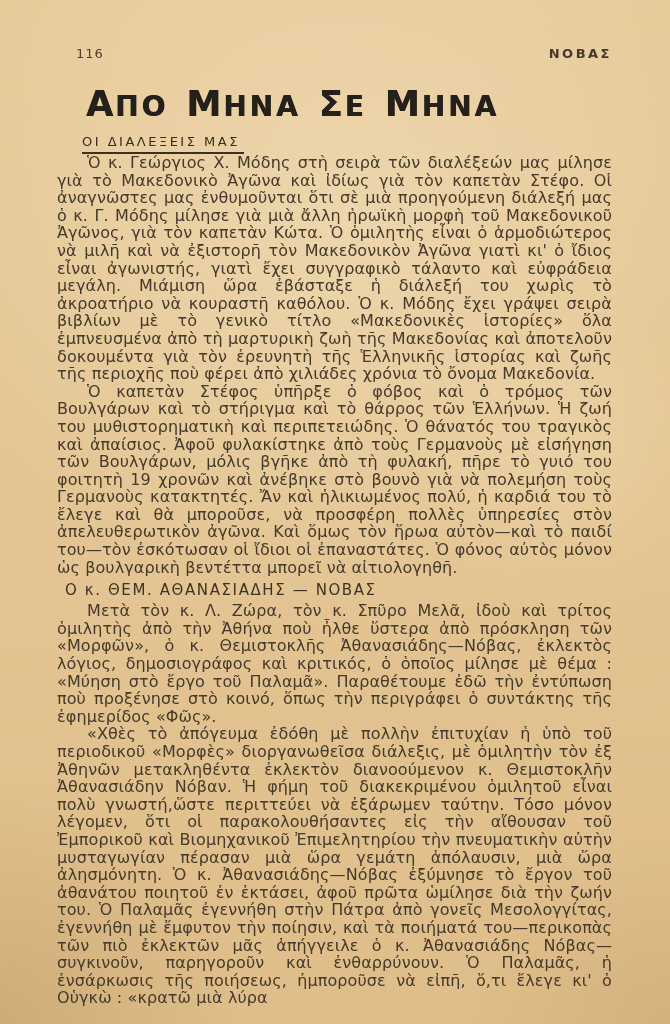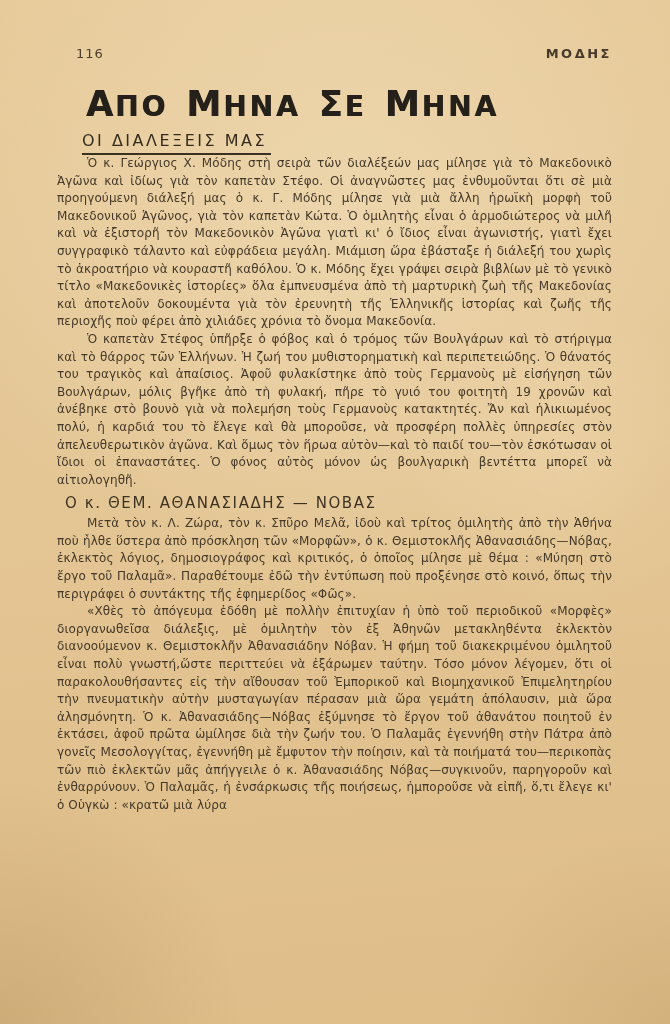--- a/index.html
+++ b/index.html
@@ -41,56 +41,56 @@
     text-shadow: 0.4px 0.4px 0 #25211a;
   }
   .display-title .word { margin-right: 18px; }
   .display-title .word:last-child { margin-right: 0; margin-top: 24px; }
   .display-title .cap  { font-size: 35px; }
   .display-title .rest { font-size: 28px; letter-spacing: 3px; }
 
   .section-title-wrap { margin: 9px 0 0 82px; }
   .section-title {
     display: inline-block;
-    font-size: 16px;
+    font-size: 13px;
     letter-spacing: 2.5px;
     color: #352c1f;
     border-bottom: 2px solid #3a3122;
     padding: 0 4px 3px 0;
   }
 
   .speaker {
     font-weight: normal;
     font-size: 15px;
     letter-spacing: 1.6px;
     color: #3d3323;
     margin: 0;
   }
   .speaker.s1 { margin: 13px 0 7px 76px; }
   .speaker.s2 { margin: 5px 0 3px 8px; }
 
   .body-block { margin: 0 58px 0 57px; }
   .body-block p {
     margin: 0;
-    font-size: 12px;
+    font-size: 16px;
     line-height: 17.6px;
     text-align: justify;
     text-indent: 30px;
     color: #44392a;
     letter-spacing: 0.1px;
   }
 </style>
 </head>
 <body>
 
 <div class="page">
 
   <div class="page-header">
     <span class="page-number">116</span>
-    <span class="magazine-name">ΜΟΔΗΣ</span>
+    <span class="magazine-name">ΝΟΒΑΣ</span>
   </div>
 
   <h1 class="display-title"><span class="word"><span class="cap">Α</span><span class="rest">ΠΟ</span></span><span class="word"><span class="cap">Μ</span><span class="rest">ΗΝΑ</span></span><span class="word"><span class="cap">Σ</span><span class="rest">Ε</span></span><span class="word"><span class="cap">Μ</span><span class="rest">ΗΝΑ</span></span></h1>
 
   <div class="section-title-wrap">
     <span class="section-title">ΟΙ ΔΙΑΛΕΞΕΙΣ ΜΑΣ</span>
   </div>
 
 
   <div class="body-block">

